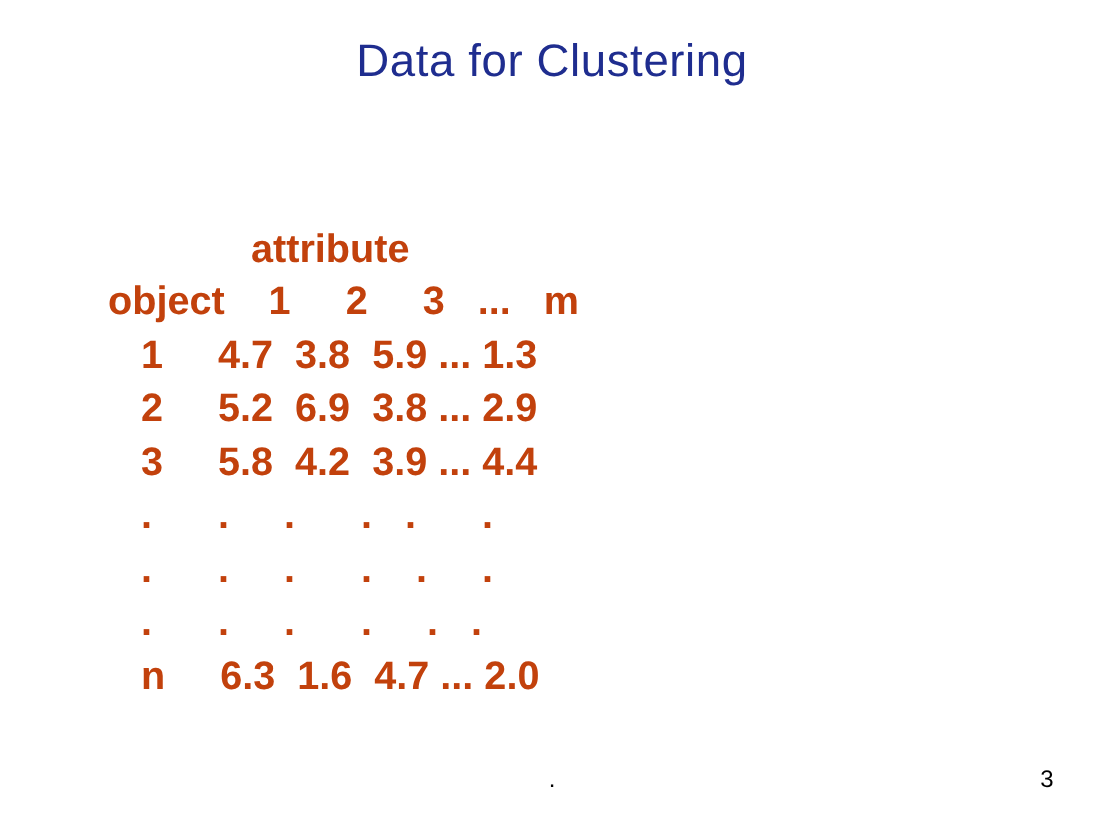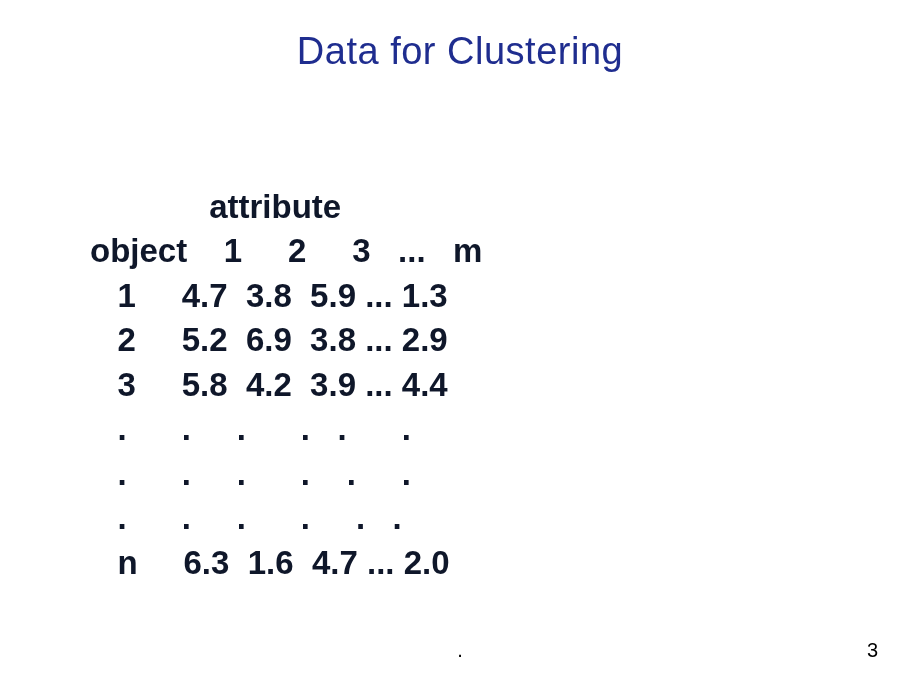--- a/index.html
+++ b/index.html
@@ -17,21 +17,21 @@
     }
     .slide-title {
       color: #1f2d8f;
       font-size: 38px;
       font-weight: normal;
       text-align: center;
       padding-top: 30px;
       letter-spacing: 0.5px;
     }
     .content {
-      color: #0f172a;
+      color: #c2410c;
       font-size: 33px;
       font-weight: bold;
       white-space: pre;
       position: absolute;
       top: 140px;
       left: 90px;
       line-height: 1.35;
       font-family: Arial, Helvetica, sans-serif;
     }
     .footer-dot {

